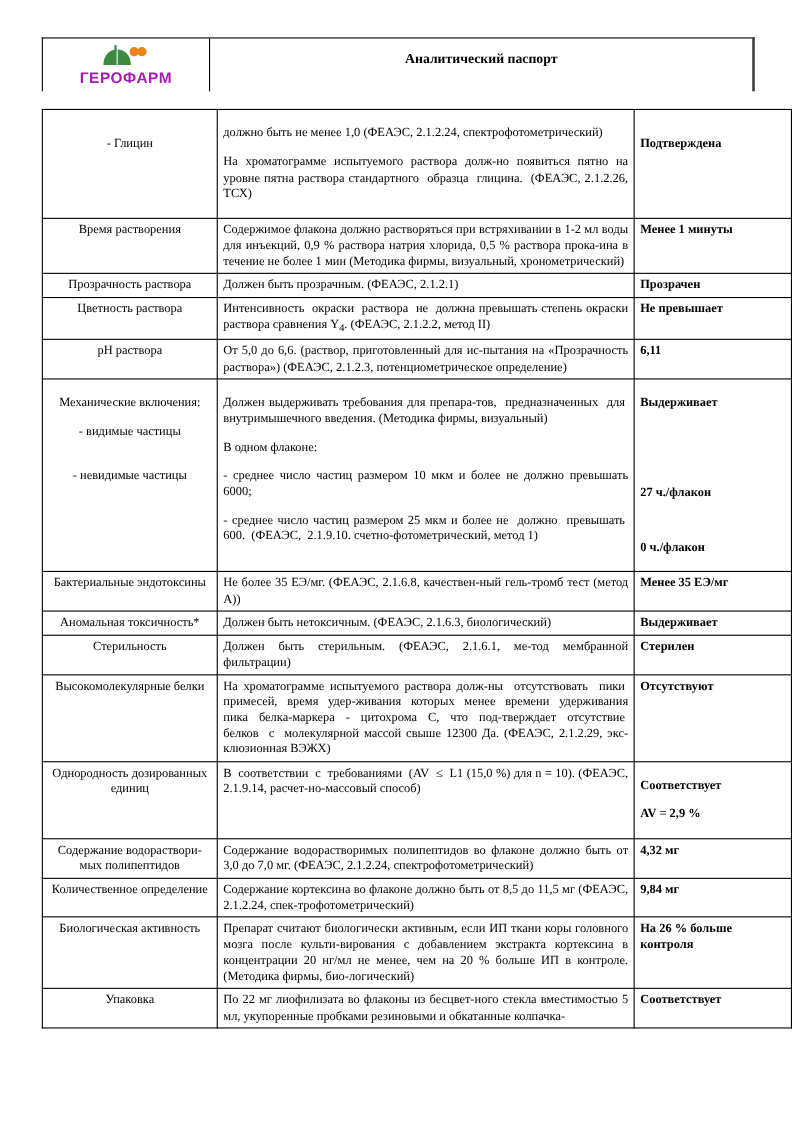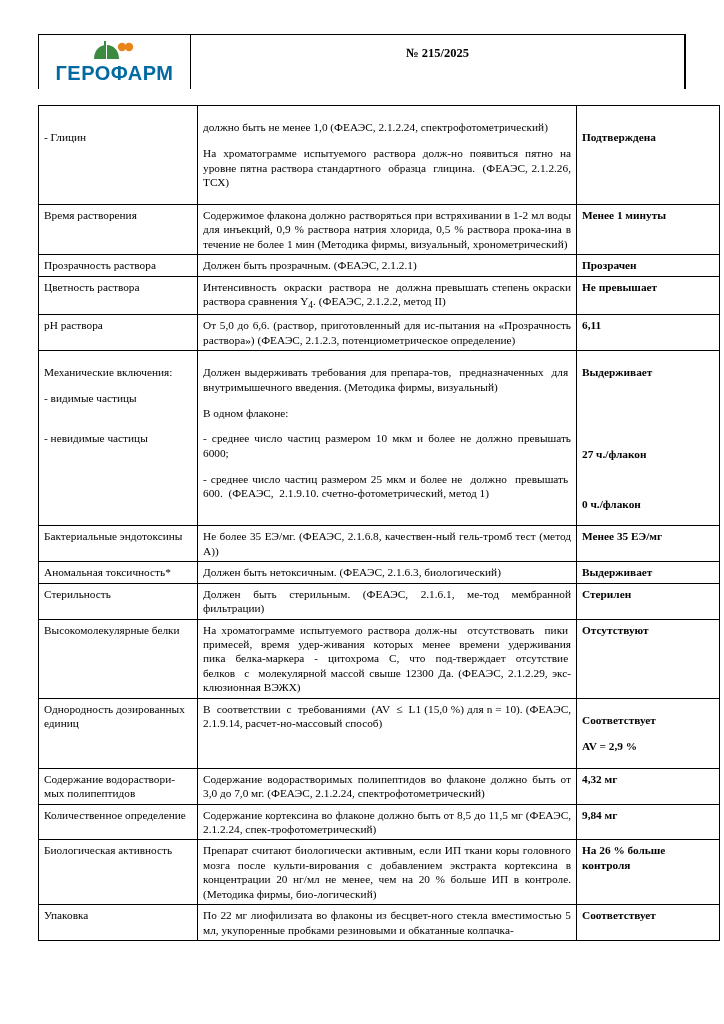--- a/index.html
+++ b/index.html
@@ -49,23 +49,23 @@
   .logo-mark {
     display: flex;
     align-items: flex-end;
     justify-content: center;
     height: 20px;
     margin-bottom: 2px;
   }
   .logo-text {
     font-family: "Liberation Sans", sans-serif;
     font-weight: bold;
-    font-size: 20px;
+    font-size: 14px;
     letter-spacing: 0.5px;
-    color: #0369a1;
+    color: #a21caf;
   }
   .header-title-cell {
     flex: 1;
     border-right: 1px solid #000;
     text-align: center;
     padding: 10px 4px 8px 4px;
     box-sizing: border-box;
     font-weight: bold;
     font-size: 12.5px;
     line-height: 1.35;
@@ -96,21 +96,21 @@
     table-layout: fixed;
     margin-top: 16px;
     font-size: 11.3px;
   }
   .doc-table td {
     border: 1px solid #000;
     vertical-align: top;
     padding: 3px 5px 3px 5px;
     line-height: 1.28;
   }
-  .col-name { width: 148px; }
+  .col-name { width: 148px; text-align: center; }
   .col-desc { width: 368px; text-align: justify; }
   .col-res  { width: 132px; font-weight: bold; }
   .res-spacer-1 { height: 44px; }
   .res-spacer-2 { height: 13px; }
   .pad-desc-ins { padding-top: 8px; }
 </style>
 </head>
 <body>
 
 <div class="page">
@@ -124,21 +124,21 @@
             <path d="M19 18 L19 4 C25 4, 31 9, 31 18 Z" fill="#3c8a3f"></path>
             <circle cx="34" cy="6" r="4.2" fill="#e8851a"></circle>
             <circle cx="41" cy="6" r="4.2" fill="#e8851a"></circle>
             <rect x="16" y="0" width="2" height="5" fill="#3c8a3f"></rect>
           </svg>
         </div>
         <div class="logo-text">ГЕРОФАРМ</div>
       </div>
     </div>
     <div class="header-title-cell">
-      <div>№ 215/2025</div>
+      <div>Аналитический паспорт</div>
     </div>
   </div>
 
   <table class="doc-table">
     <tbody>
       <tr>
         <td class="col-name">
           <div style="margin-top:21px;">- Глицин</div>
         </td>
         <td class="col-desc">

